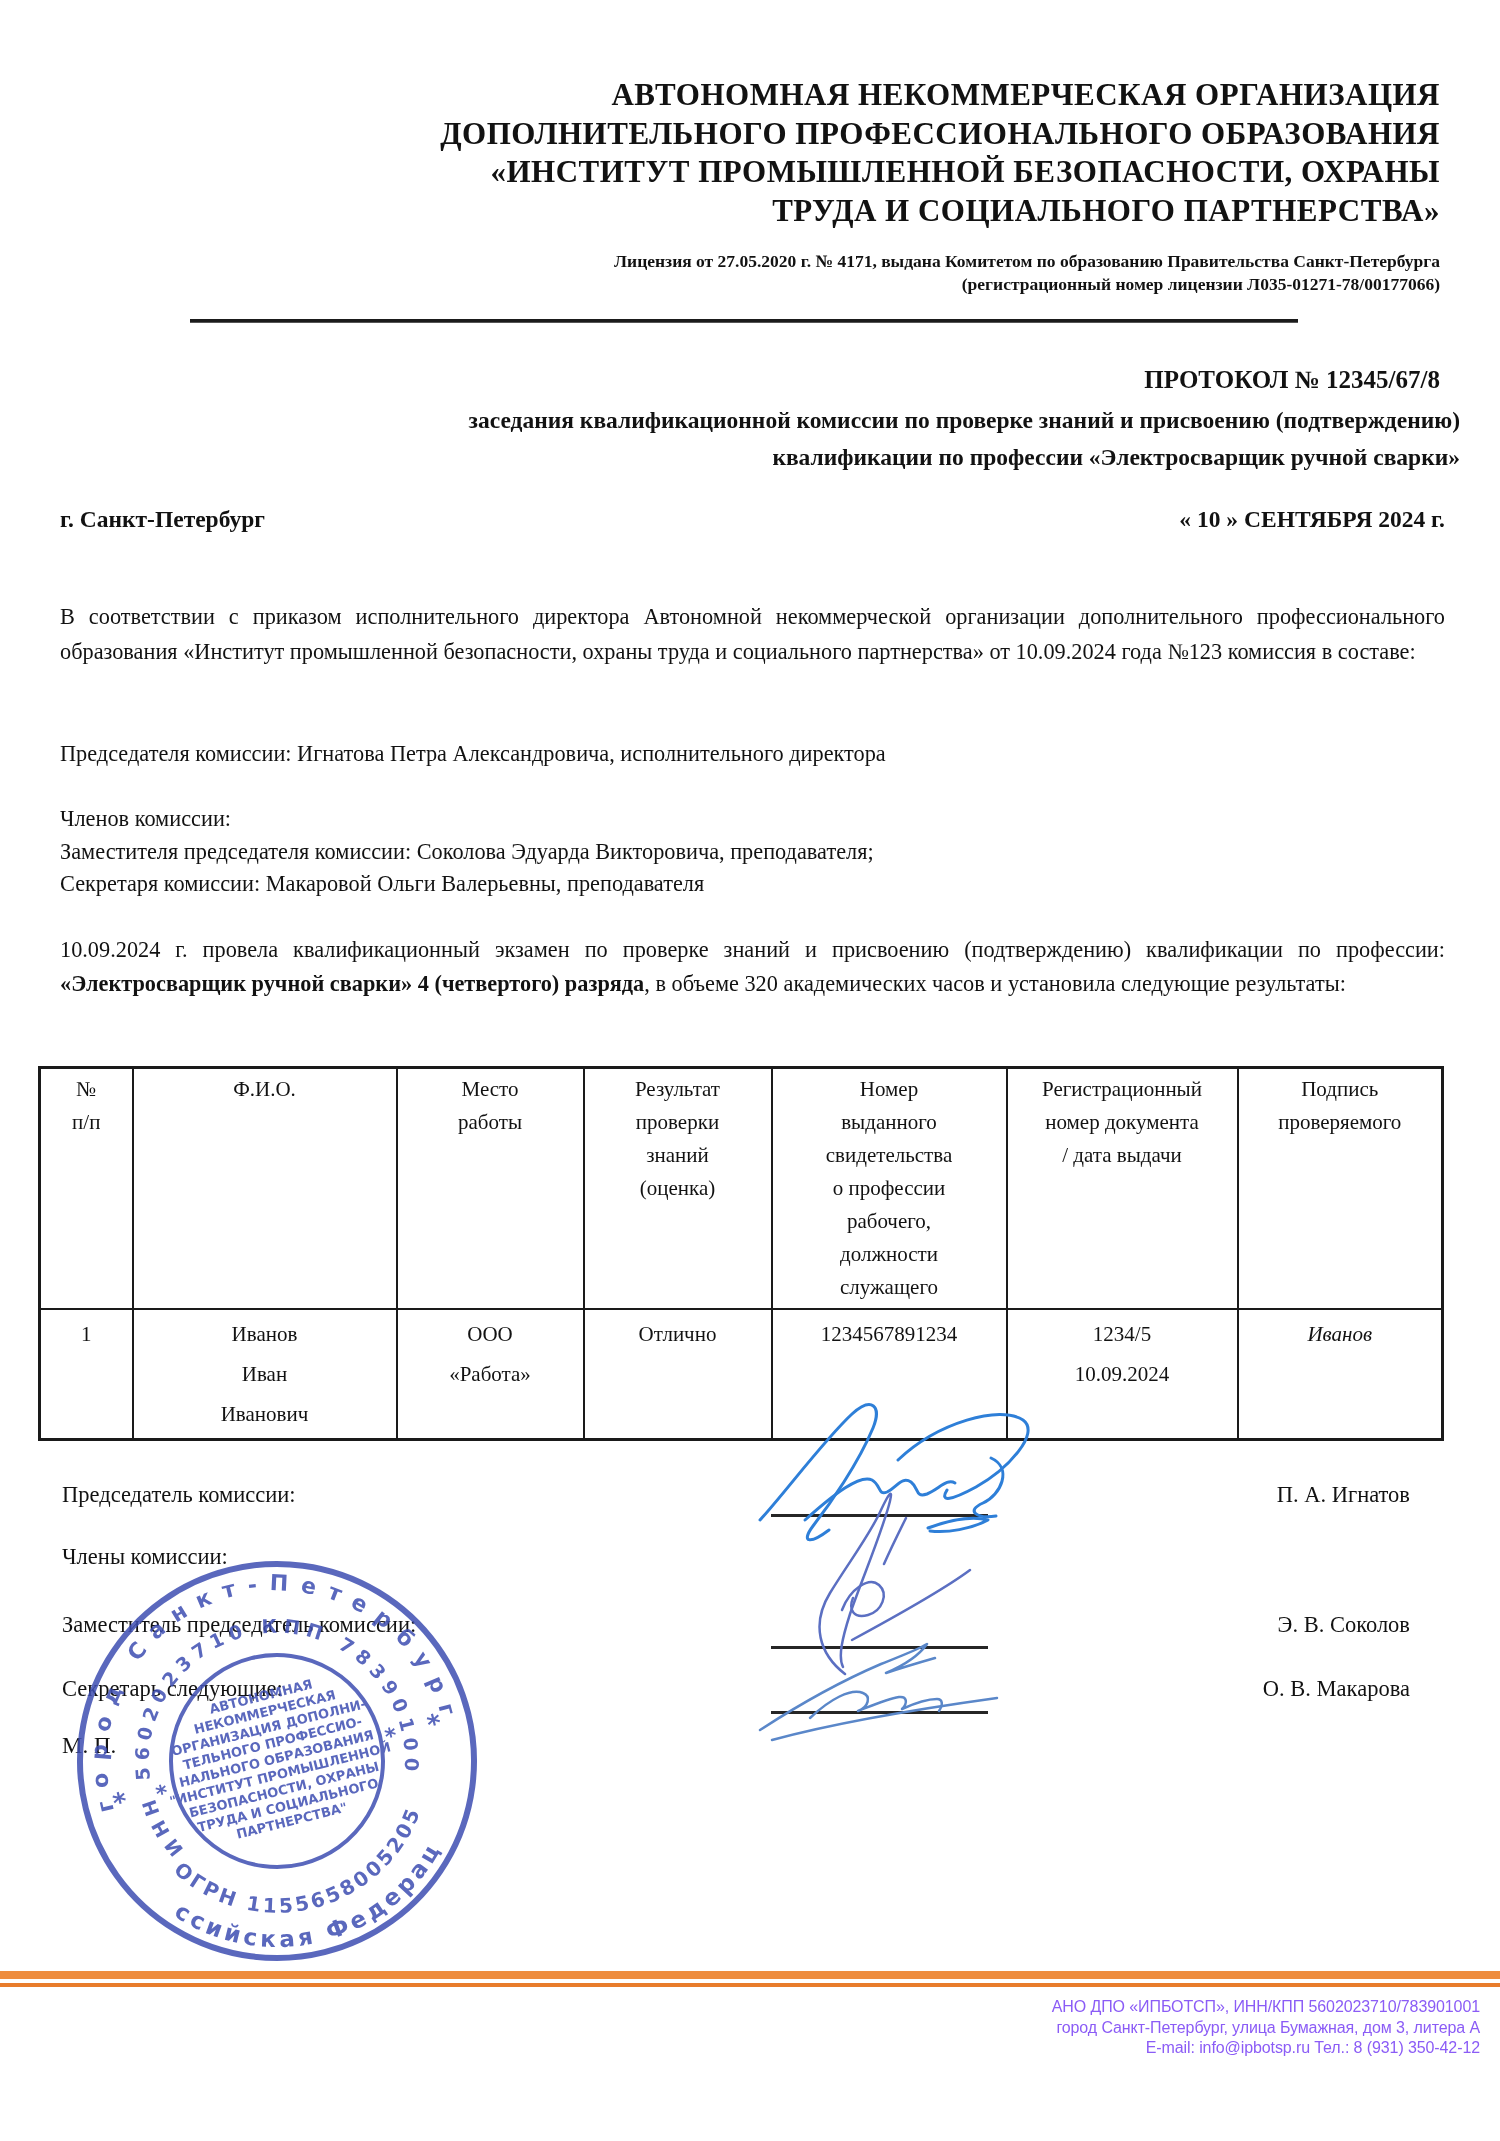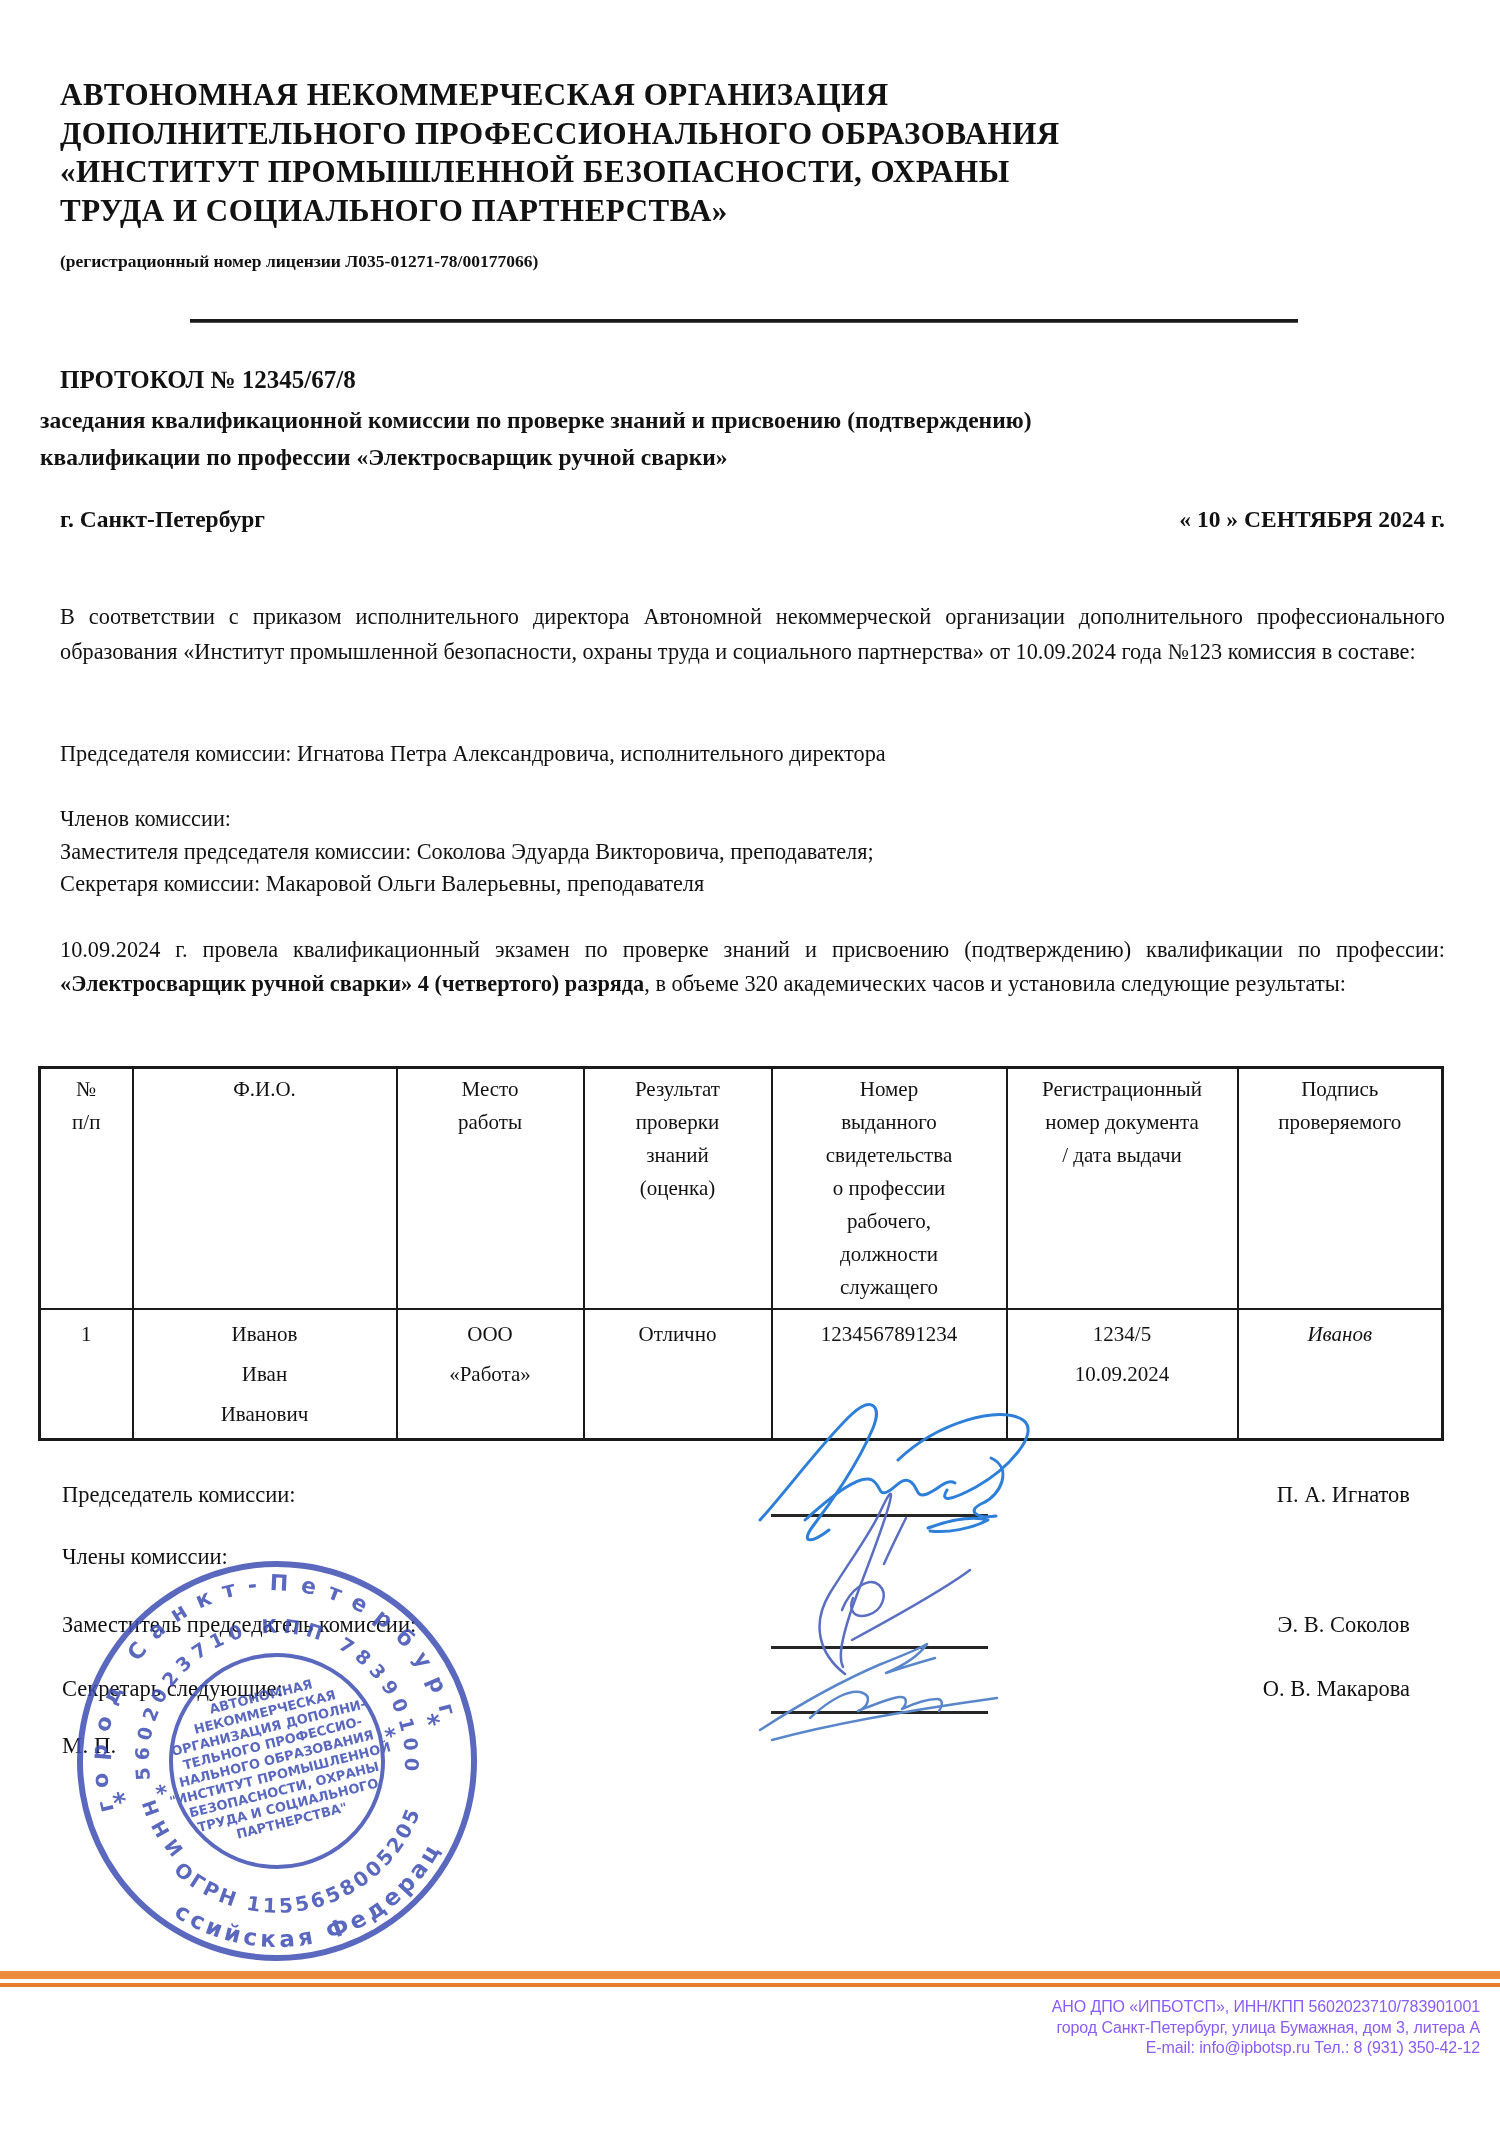--- a/index.html
+++ b/index.html
@@ -3,21 +3,21 @@
 <meta charset="utf-8">
 <style>
   * { margin:0; padding:0; box-sizing:border-box; }
   html,body { background:#ffffff; }
   body {
     width:1500px; height:2141px; position:relative; overflow:hidden;
     font-family:"Liberation Serif", serif; color:#121212;
   }
   .abs { position:absolute; }
   .pre { white-space:pre-line; }
-  .center { text-align:left; }
+  .center { text-align:right; }
 
   .org-title { top:76px; left:60px; right:60px; font-weight:bold;
     font-size:31px; line-height:38.5px; letter-spacing:.5px; }
   .license { top:250px; left:60px; right:60px; font-weight:bold;
     font-size:17.5px; line-height:23px; }
   .rule { top:319px; left:190px; width:1108px; height:4px; background:#1b1b1b;
     border-bottom:1px solid #555; }
 
   .protocol-title { top:366px; left:60px; right:60px; font-weight:bold; font-size:25px; }
   .protocol-sub { top:402px; left:40px; right:40px; font-weight:bold;
@@ -64,20 +64,21 @@
 <body>
 
 <div class="abs org-title center">
   <div>АВТОНОМНАЯ НЕКОММЕРЧЕСКАЯ ОРГАНИЗАЦИЯ</div>
   <div>ДОПОЛНИТЕЛЬНОГО ПРОФЕССИОНАЛЬНОГО ОБРАЗОВАНИЯ</div>
   <div>«ИНСТИТУТ ПРОМЫШЛЕННОЙ БЕЗОПАСНОСТИ, ОХРАНЫ</div>
   <div>ТРУДА И СОЦИАЛЬНОГО ПАРТНЕРСТВА»</div>
 </div>
 
 <div class="abs license center">
+  <div>Лицензия от 27.05.2020 г. № 4171, выдана Комитетом по образованию Правительства Санкт-Петербурга</div>
   <div>(регистрационный номер лицензии Л035-01271-78/00177066)</div>
 </div>
 <div class="abs rule"></div>
 
 <div class="abs protocol-title center">ПРОТОКОЛ № 12345/67/8</div>
 <div class="abs protocol-sub center">
   <div>заседания квалификационной комиссии по проверке знаний и присвоению (подтверждению)</div>
   <div>квалификации по профессии «Электросварщик ручной сварки»</div>
 </div>
 

